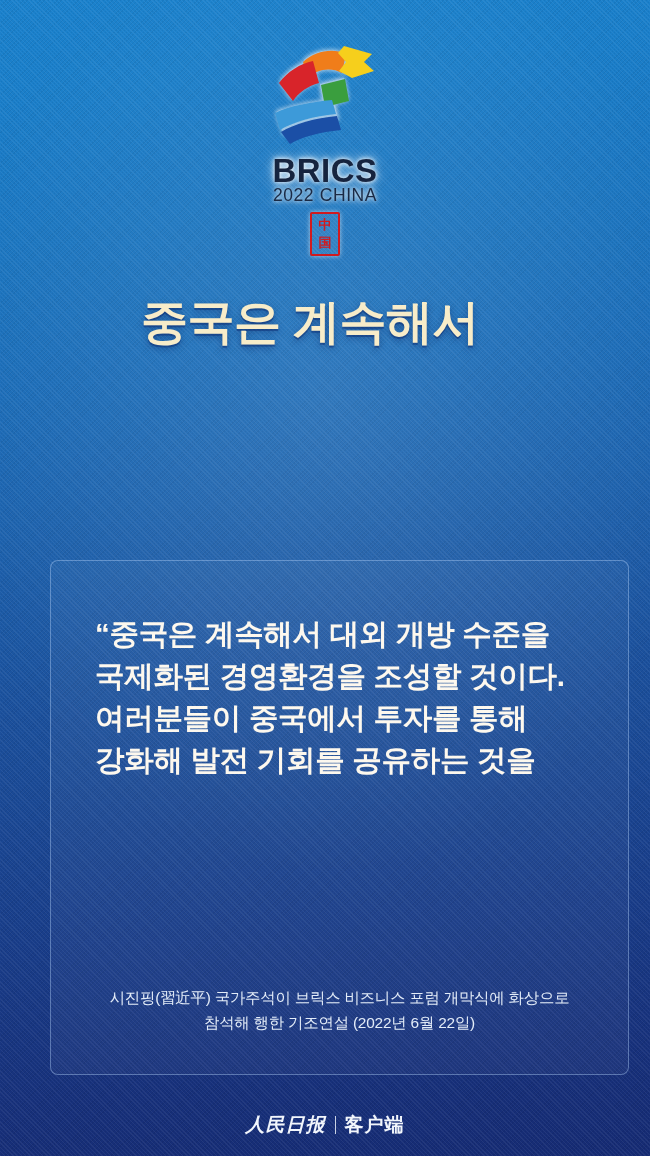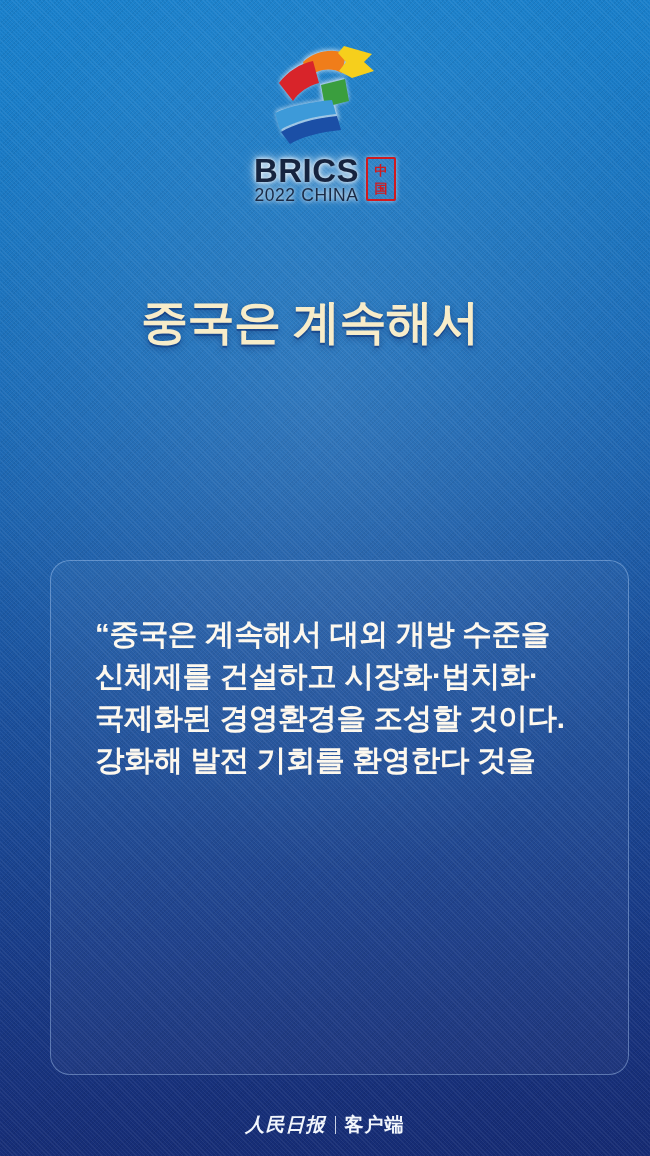--- a/index.html
+++ b/index.html
@@ -65,20 +65,21 @@
   .logo-type {
     position: relative;
     margin-top: 4px;
     display: inline-block;
   }
   .brics-row {
     display: flex;
     align-items: center;
     justify-content: center;
     gap: 7px;
+    flex-direction: column;
   }
   .brics-words {
     text-align: center;
     line-height: 1;
   }
   .brics-main {
     font-family: "Liberation Sans", "DejaVu Sans", sans-serif;
     font-weight: bold;
     font-size: 33px;
     letter-spacing: 0.5px;
@@ -138,21 +139,21 @@
 
   
   .quote-card {
     position: absolute;
     left: 50px;
     top: 560px;
     width: 579px;
     height: 515px;
     box-sizing: border-box;
     border: 1px solid rgba(175,205,245,0.42);
-    border-radius: 20px;
+    border-radius: 8px;
     background: rgba(255,255,255,0.035);
   }
   .quote-body {
     position: absolute;
     left: 0;
     right: 0;
     top: 52px;
     padding: 0 44px;
     box-sizing: border-box;
     color: #fdf8ee;
@@ -270,25 +271,29 @@
   </div>
 
   <div class="headline">
     <span class="hl-line">중국은 계속해서</span>
   </div>
 
   <div class="quote-card">
 
     <div class="quote-body">
       <span class="q-line">“중국은  계속해서  대외  개방  수준을</span>
-      <span class="q-line">신체제를   건설하고   시장화·법치화·</span>
       <span class="q-line">국제화된  경영환경을  조성할  것이다.</span>
-      <span class="q-line">강화해  발전  기회를  환영한다  것을</span>
-    </div>
-
+      <span class="q-line">여러분들이  중국에서  투자를  통해</span>
+      <span class="q-line">강화해  발전  기회를  공유하는  것을</span>
+    </div>
+
+    <div class="quote-caption">
+      <span class="cap-line">시진핑(習近平) 국가주석이 브릭스 비즈니스 포럼 개막식에 화상으로</span>
+      <span class="cap-line">참석해 행한 기조연설 (2022년 6월 22일)</span>
+    </div>
   </div>
 
   <div class="footer">
     <div class="footer-inner">
       <span class="footer-brand">人民日报</span>
       <span class="footer-div"></span>
       <span class="footer-client">客户端</span>
     </div>
   </div>
 

